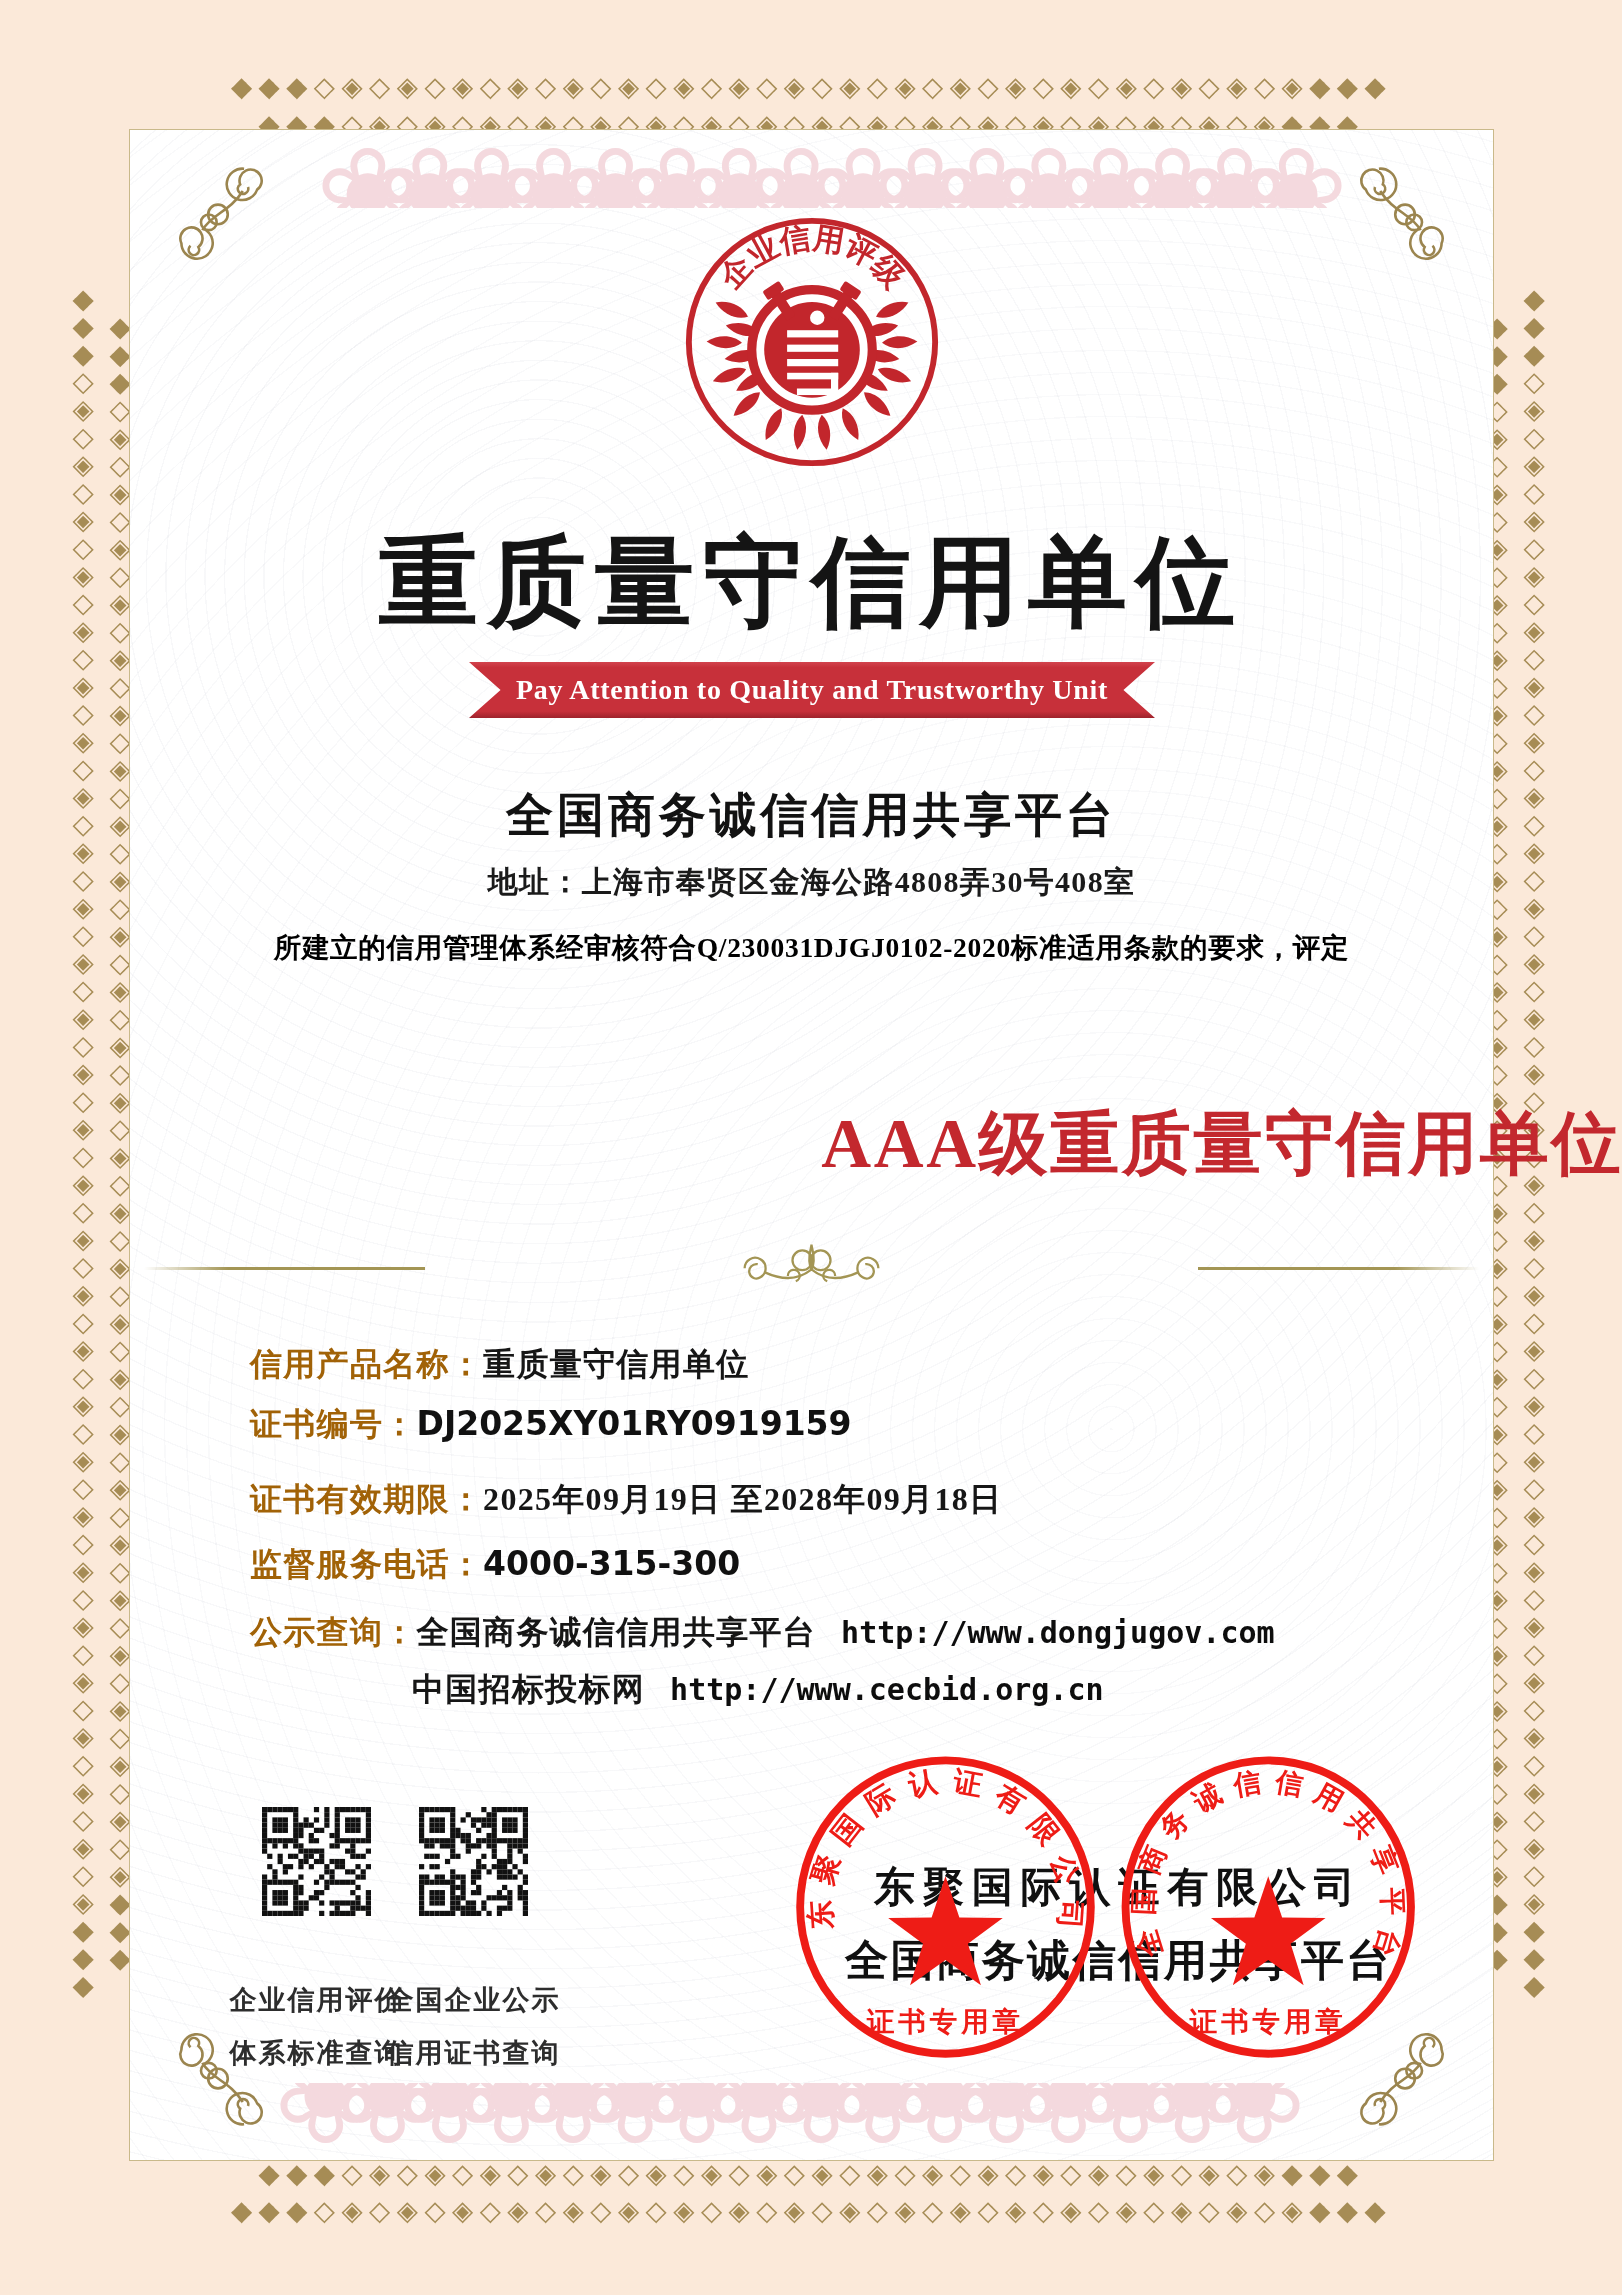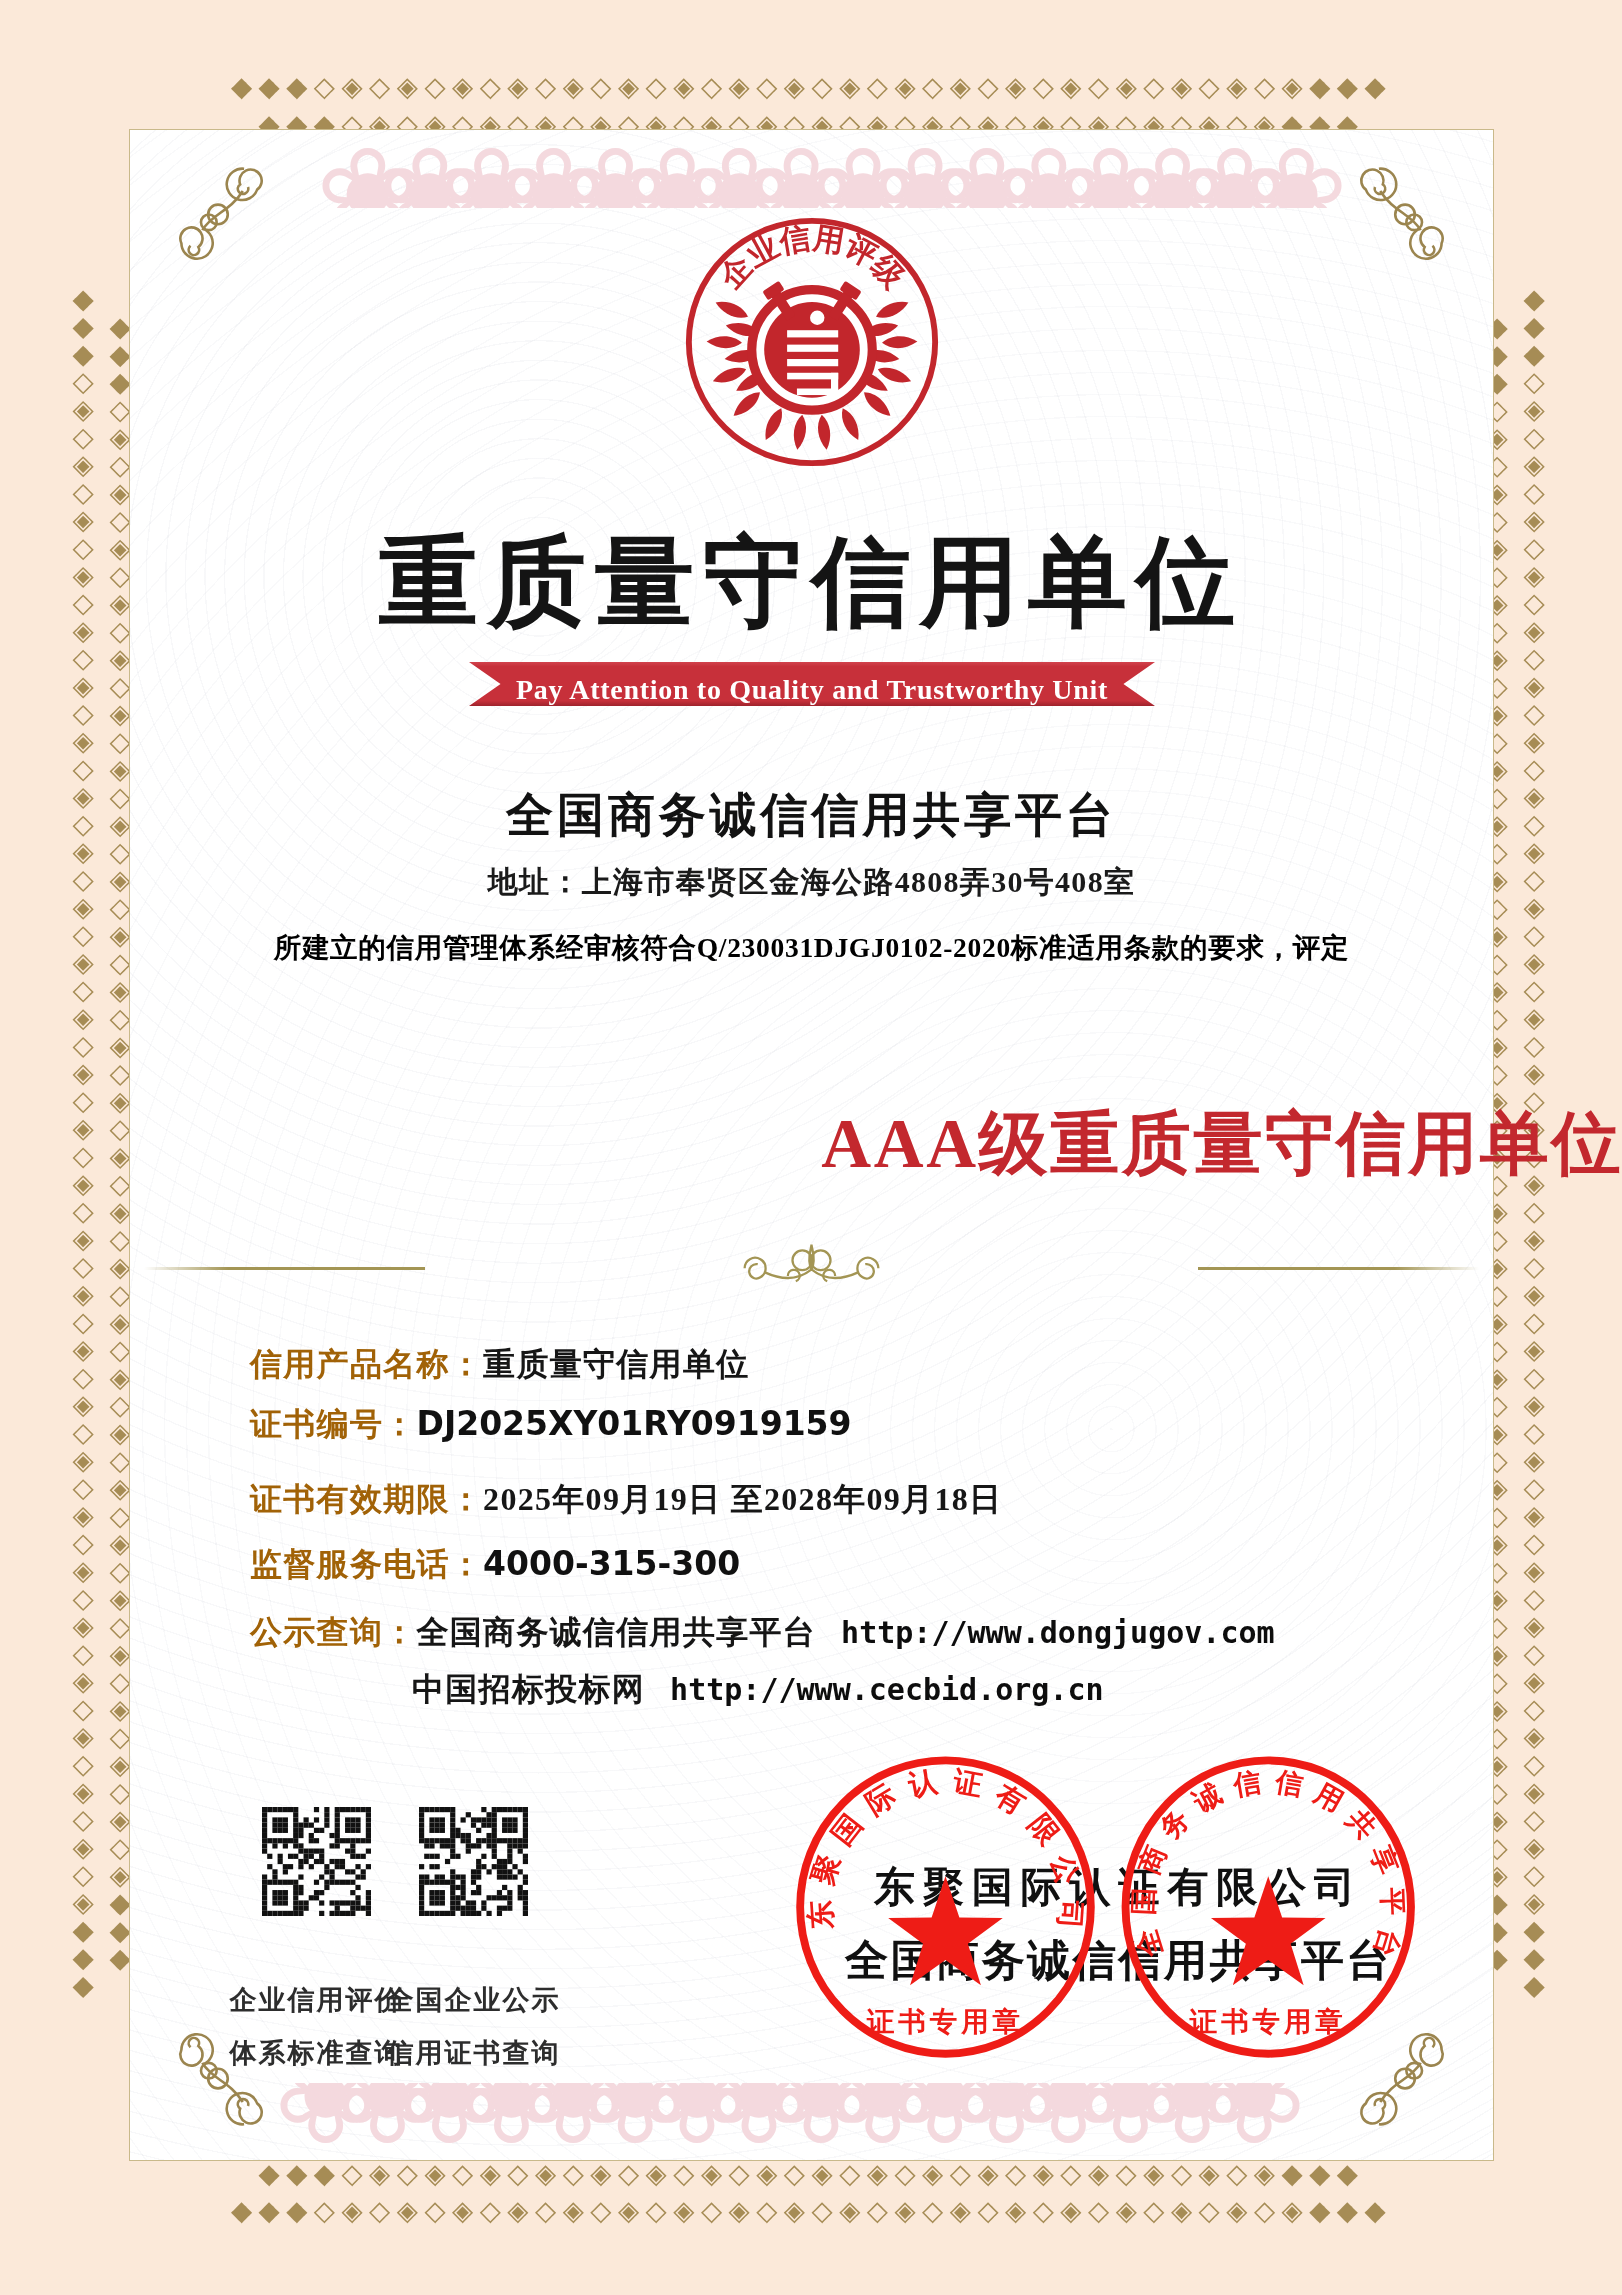--- a/index.html
+++ b/index.html
@@ -40,21 +40,21 @@
   .curl-tr{left:1358px;top:157px;transform:scaleX(-1);}
   .curl-bl{left:167px;top:2025px;transform:scaleY(-1);}
   .curl-br{left:1358px;top:2025px;transform:scale(-1,-1);}
 
   
   .emblem{position:absolute;left:681px;top:211px;width:262px;height:262px;}
 
   
   .cert-title{position:absolute;left:0;top:531px;width:100%;text-align:center;
               font-size:99px;font-weight:700;color:#141414;letter-spacing:9.2px;line-height:1.05;}
-  .ribbon{position:absolute;left:469px;top:662px;width:686px;height:44px;
+  .ribbon{position:absolute;left:469px;top:662px;width:686px;height:56px;
           background:linear-gradient(180deg,#d2434d 0%,#c7303a 10%,#c7303a 88%,#9e232c 100%);
           clip-path:polygon(0% 0%,100% 0%,95.4% 50%,100% 100%,0% 100%,4.6% 50%);}
   .ribbon span{display:block;text-align:center;line-height:56px;color:#ffffff;
                font-size:28px;font-weight:700;letter-spacing:0.7px;}
 
   
   .company-name{position:absolute;left:0;top:784px;width:100%;text-align:center;
                 font-size:47px;font-weight:700;color:#121212;letter-spacing:3.9px;}
   .company-address{position:absolute;left:0;top:862px;width:100%;text-align:center;
                    font-size:30px;font-weight:700;color:#1a1a1a;letter-spacing:1.3px;}

